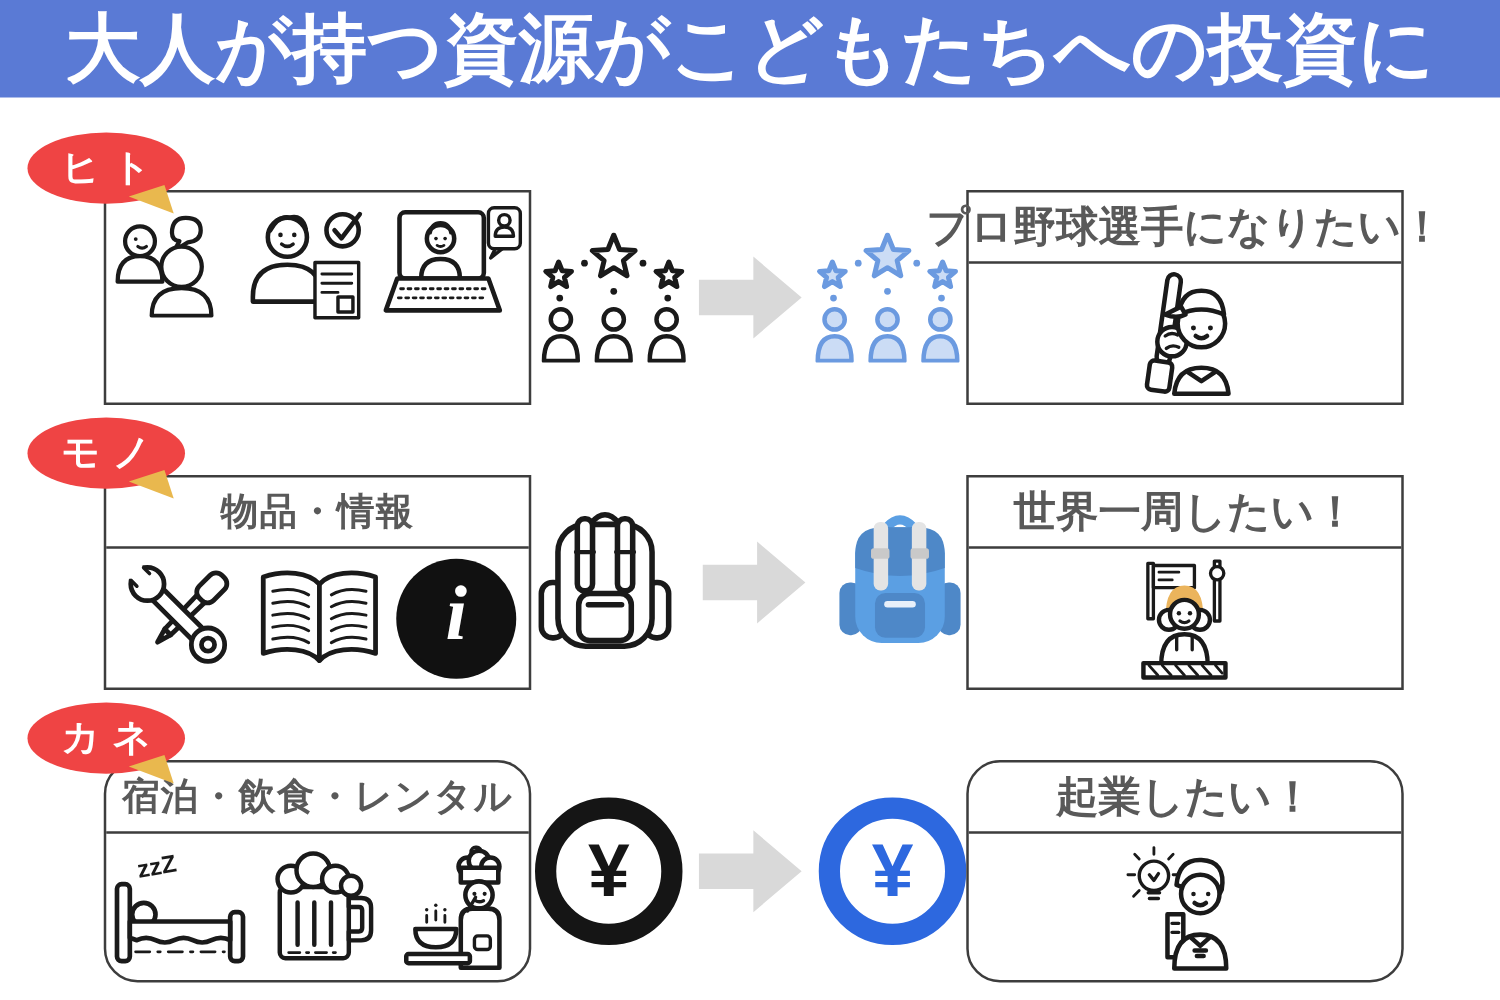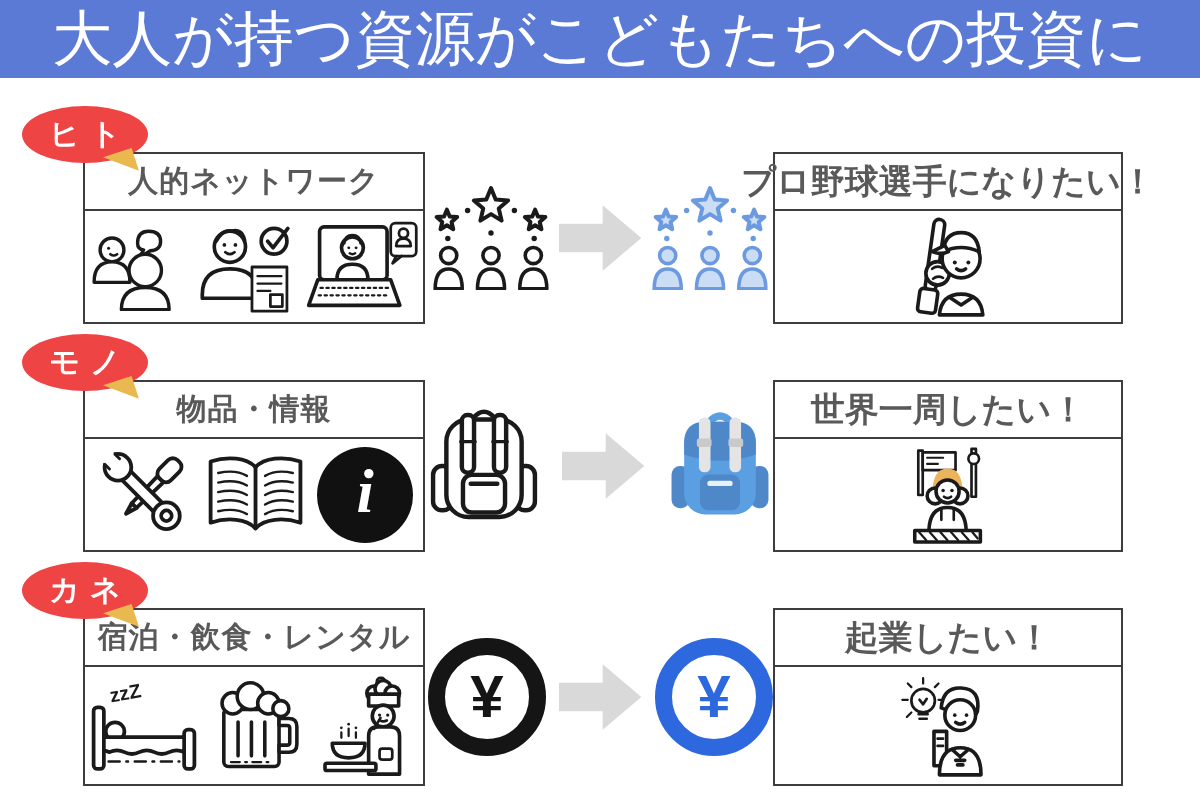--- a/index.html
+++ b/index.html
@@ -2,35 +2,35 @@
 <html><head>
 <meta charset="utf-8">
 <style>
   * { margin:0; padding:0; box-sizing:border-box; }
   html,body { background:#ffffff; }
   body { font-family:"Liberation Sans","DejaVu Sans",sans-serif; }
   .page { position:relative; width:1200px; height:800px; background:#fff; overflow:hidden; }
 
   .header { position:absolute; top:0; left:0; width:1200px; height:78px; background:#5A7AD5;
             display:flex; align-items:center; justify-content:center; }
-  .header h1 { color:#fff; font-size:60px; font-weight:normal; white-space:nowrap; letter-spacing:0; }
+  .header h1 { color:#fff; font-size:60px; font-weight:bold; white-space:nowrap; letter-spacing:0; }
 
   .row { position:absolute; left:0; width:1200px; height:178px; }
   .row-1 { top:152px; } .row-2 { top:380px;padding-left:12px; } .row-3 { top:608px; }
 
   .badge { position:absolute; top:-46px; left:22px; width:126px; height:57px; background:#ef4444;
            border-radius:50%; display:flex; align-items:center; justify-content:center;
            color:#fff; font-size:30px; font-weight:bold; letter-spacing:10px; padding-left:10px; z-index:3; }
   .badge::after { content:""; position:absolute; bottom:-13px; right:12px; width:0; height:0;
            border-left:30px solid transparent; border-top:24px solid #E9B84E; transform:rotate(-18deg); }
 
   .box { position:absolute; top:0; background:#fff; border:2px solid #3d3d3d; z-index:1; }
   .left-box  { left:83px;  width:342px; height:172px; }
   .right-box { left:773px; width:350px; height:172px; }
-  .row-3 .left-box, .row-3 .right-box { height:178px; }
+  .row-3 .left-box, .row-3 .right-box { height:178px;border-radius:27px; }
   .box-title { height:57px; border-bottom:2px solid #3d3d3d; display:flex; align-items:center;
                justify-content:center; font-weight:bold; color:#595959; white-space:nowrap; }
   .left-box .box-title  { font-size:30px; letter-spacing:1px; }
   .right-box .box-title { font-size:34px; }
   .box-body { height:calc(100% - 57px); display:flex; align-items:center; justify-content:center; gap:6px; }
 
   .mid { position:absolute; left:428px; top:0; width:345px; height:172px;
          display:flex; align-items:center; justify-content:space-between; }
   .row-3 .mid { height:178px; }
 
@@ -71,21 +71,20 @@
 <div class="page">
 
   <div class="header">
     <h1>大人が持つ資源がこどもたちへの投資に</h1>
   </div>
 
   <div class="row row-1">
     <div class="badge">ヒト</div>
 
     <div class="box left-box">
-      <div class="box-title">人的ネットワーク</div>
       <div class="box-body">
         <svg viewBox="0 0 115 100" width="98" height="88">
           <g class="fw">
             <circle cx="27" cy="30" r="14"></circle>
             <path d="M6,68 Q6,44 27,44 Q48,44 48,68 Z"></path>
             <path d="M57,22 Q57,8 70,8 Q84,8 84,20 Q84,30 72,31 L59,39 L64,30 Q57,29 57,22 Z"></path>
             <circle cx="66" cy="54" r="19"></circle>
             <path d="M38,100 Q38,74 66,74 Q94,74 94,100 Z"></path>
           </g>
           <circle cx="23" cy="28" r="1.8" class="dot"></circle>

